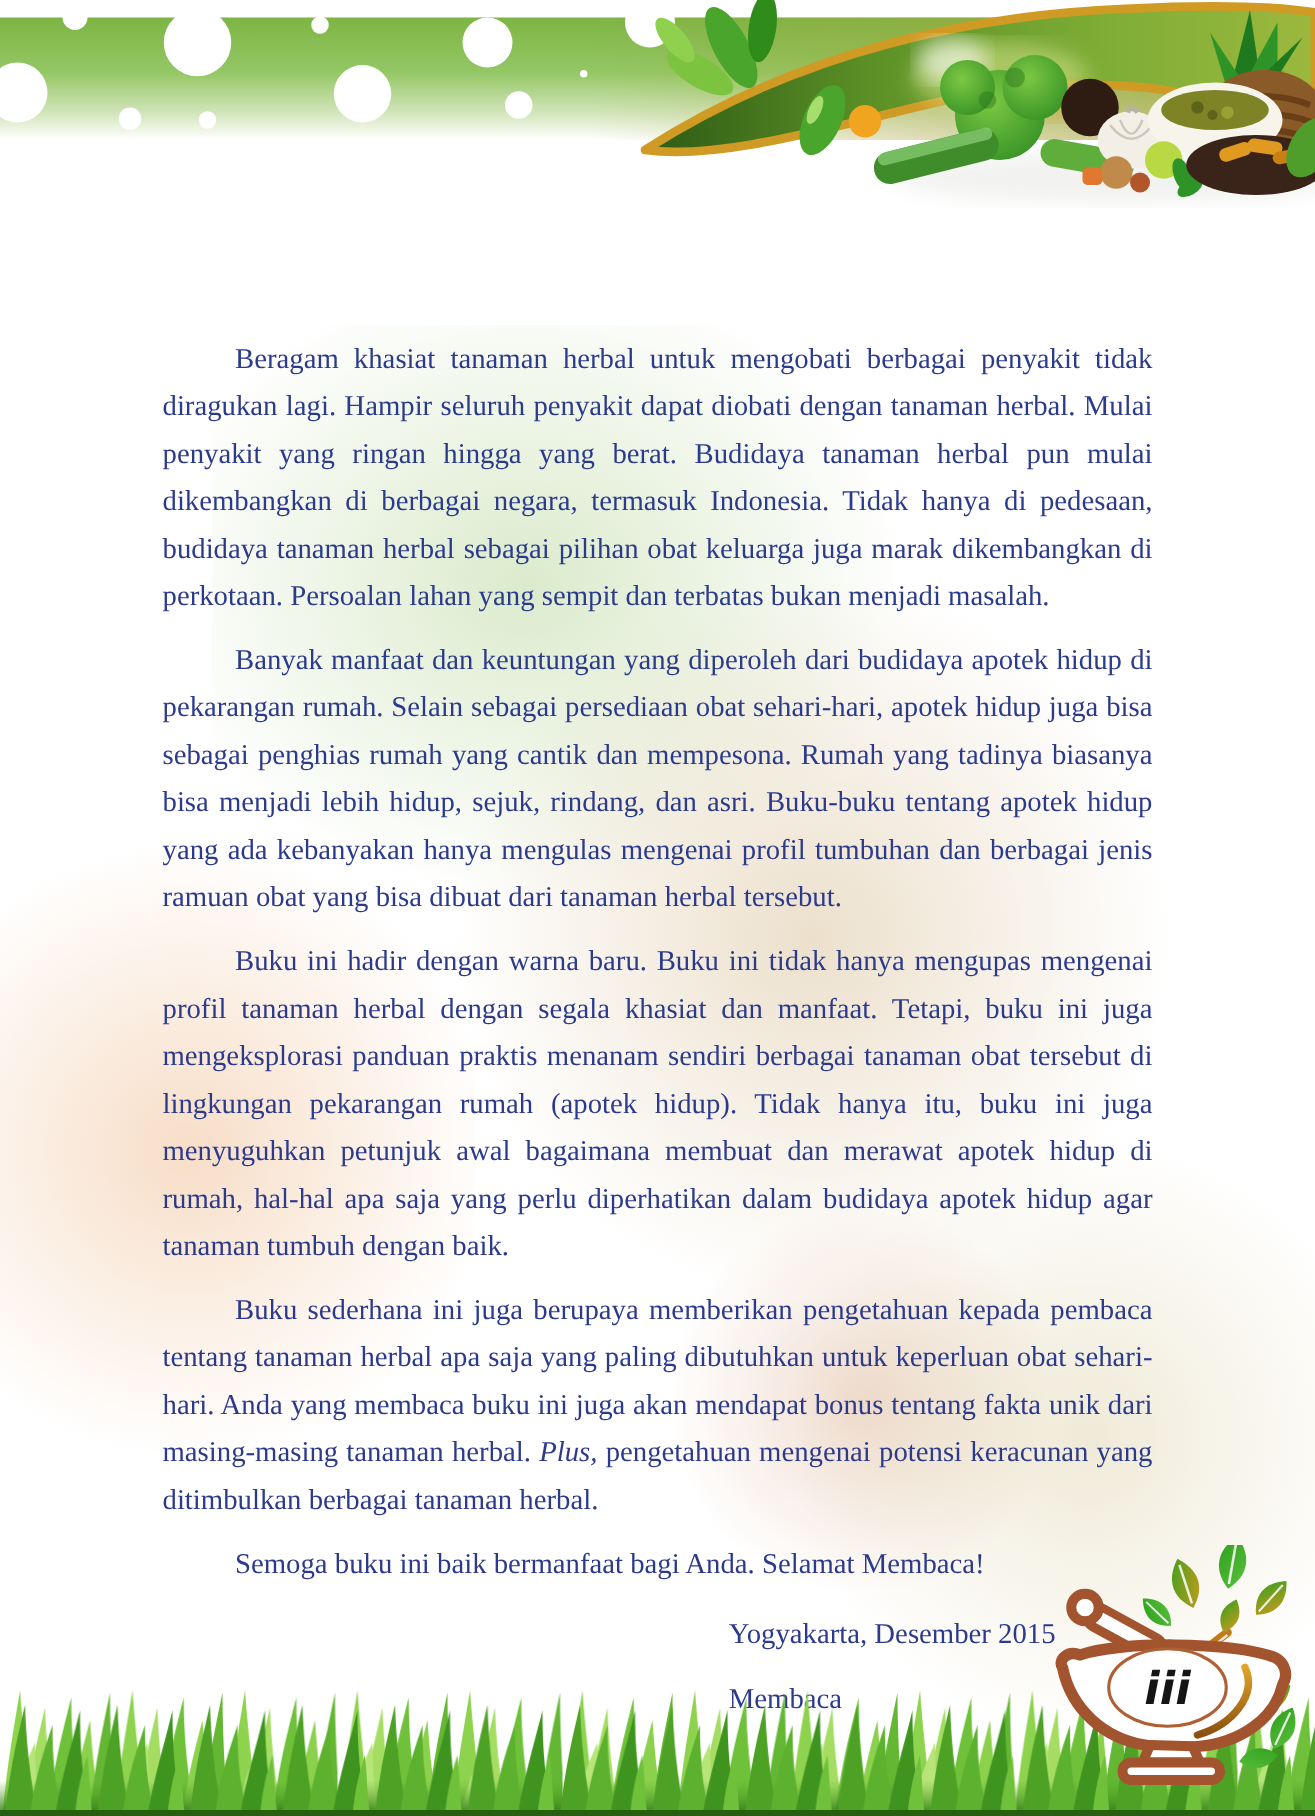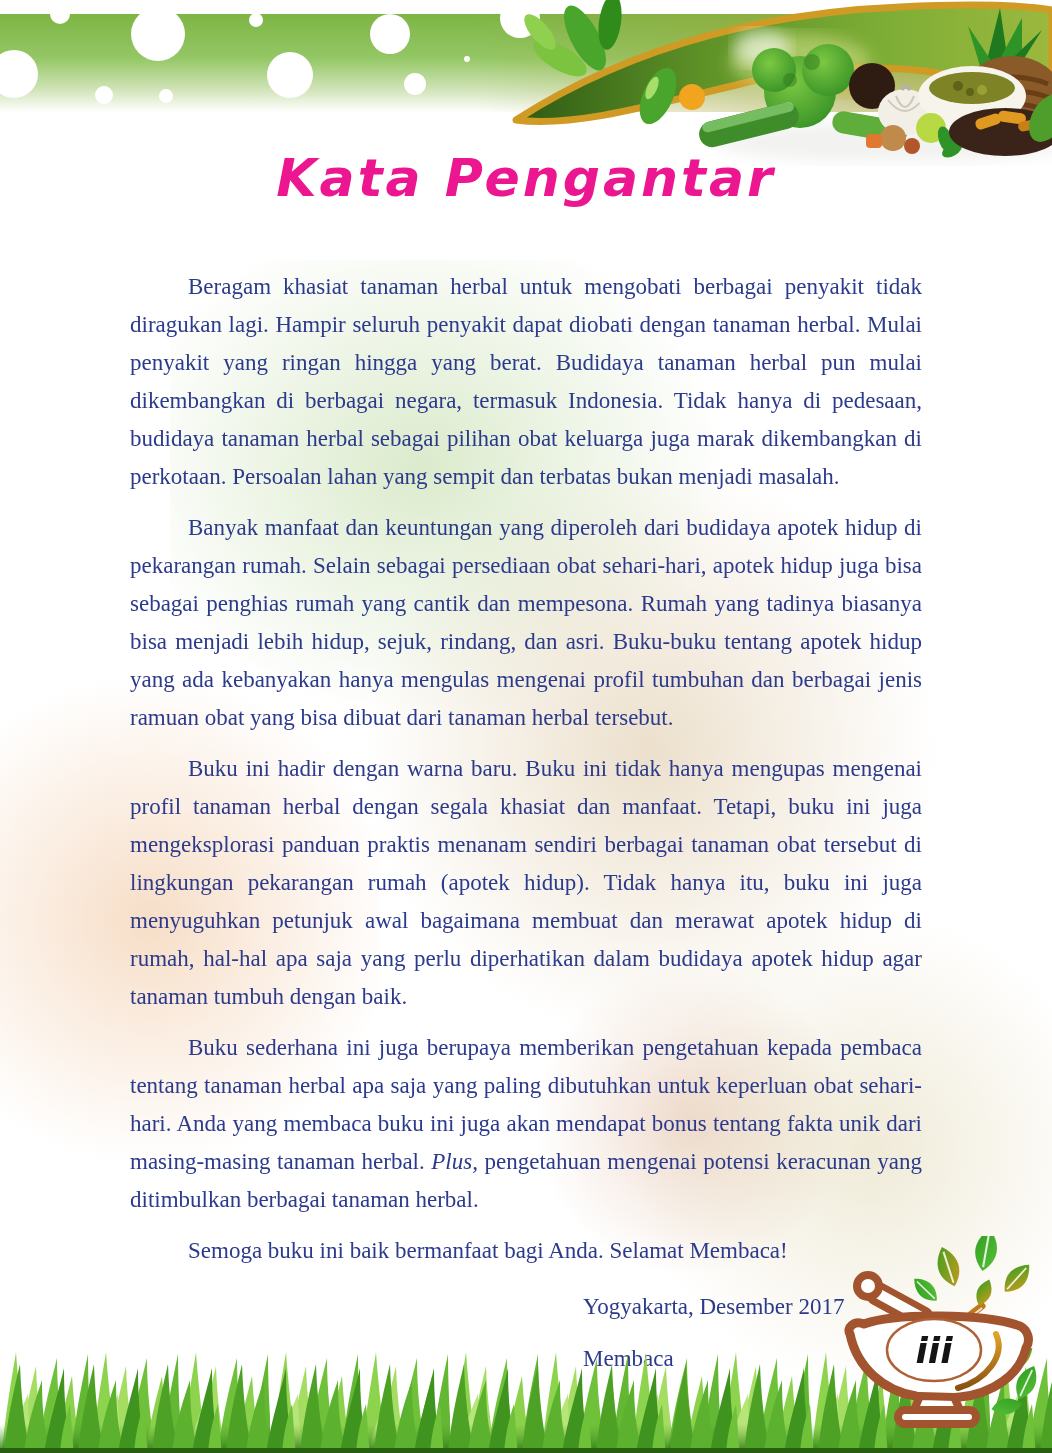--- a/index.html
+++ b/index.html
@@ -167,31 +167,30 @@
       <ellipse cx="1048" cy="118" rx="16" ry="26" fill="#4f9e2c" transform="rotate(30 1048 118)"></ellipse>
     </g>
   </svg>
 
   <div class="wm wm-leaves"></div>
   <div class="wm wm-mortar"></div>
   <div class="wm wm-spice-left"></div>
   <div class="wm wm-anise"></div>
   <div class="wm wm-pods-right"></div>
 
-  <div class="page-title">Kata Pengantar</div>
 
   <div class="content">
     <p>Beragam khasiat tanaman herbal untuk mengobati berbagai penyakit tidak diragukan lagi. Hampir seluruh penyakit dapat diobati dengan tanaman herbal. Mulai penyakit yang ringan hingga yang berat. Budidaya tanaman herbal pun mulai dikembangkan di berbagai negara, termasuk Indonesia. Tidak hanya di pedesaan, budidaya tanaman herbal sebagai pilihan obat keluarga juga marak dikembangkan di perkotaan. Persoalan lahan yang sempit dan terbatas bukan menjadi masalah.</p>
     <p>Banyak manfaat dan keuntungan yang diperoleh dari budidaya apotek hidup di pekarangan rumah. Selain sebagai persediaan obat sehari-hari, apotek hidup juga bisa sebagai penghias rumah yang cantik dan mempesona. Rumah yang tadinya biasanya bisa menjadi lebih hidup, sejuk, rindang, dan asri. Buku-buku tentang apotek hidup yang ada kebanyakan hanya mengulas mengenai profil tumbuhan dan berbagai jenis ramuan obat yang bisa dibuat dari tanaman herbal tersebut.</p>
     <p>Buku ini hadir dengan warna baru. Buku ini tidak hanya mengupas mengenai profil tanaman herbal dengan segala khasiat dan manfaat. Tetapi, buku ini juga mengeksplorasi panduan praktis menanam sendiri berbagai tanaman obat tersebut di lingkungan pekarangan rumah (apotek hidup). Tidak hanya itu, buku ini juga menyuguhkan petunjuk awal bagaimana membuat dan merawat apotek hidup di rumah, hal-hal apa saja yang perlu diperhatikan dalam budidaya apotek hidup agar tanaman tumbuh dengan baik.</p>
     <p><span>Buku sederhana ini juga berupaya memberikan pengetahuan kepada pembaca tentang tanaman herbal apa saja yang paling dibutuhkan untuk keperluan obat sehari-hari. Anda yang membaca buku ini juga akan mendapat bonus tentang fakta unik dari masing-masing tanaman herbal. </span><span class="ital">Plus,</span><span> pengetahuan mengenai potensi keracunan yang ditimbulkan berbagai tanaman herbal.</span></p>
     <p>Semoga buku ini baik bermanfaat bagi Anda. Selamat Membaca!</p>
 
     <div class="signature">
-      <div>Yogyakarta, Desember 2017</div>
+      <div>Yogyakarta, Desember 2015</div>
       <div>Membaca</div>
     </div>
   </div>
 
   <svg class="logo" viewBox="0 0 206 200" xmlns="http://www.w3.org/2000/svg">
     <defs>
       <linearGradient id="leafGradA" x1="0" y1="0" x2="1" y2="1">
         <stop offset="0" stop-color="#35a020"></stop>
           <stop offset="1" stop-color="#cf9a1c"></stop>
       </linearGradient>

